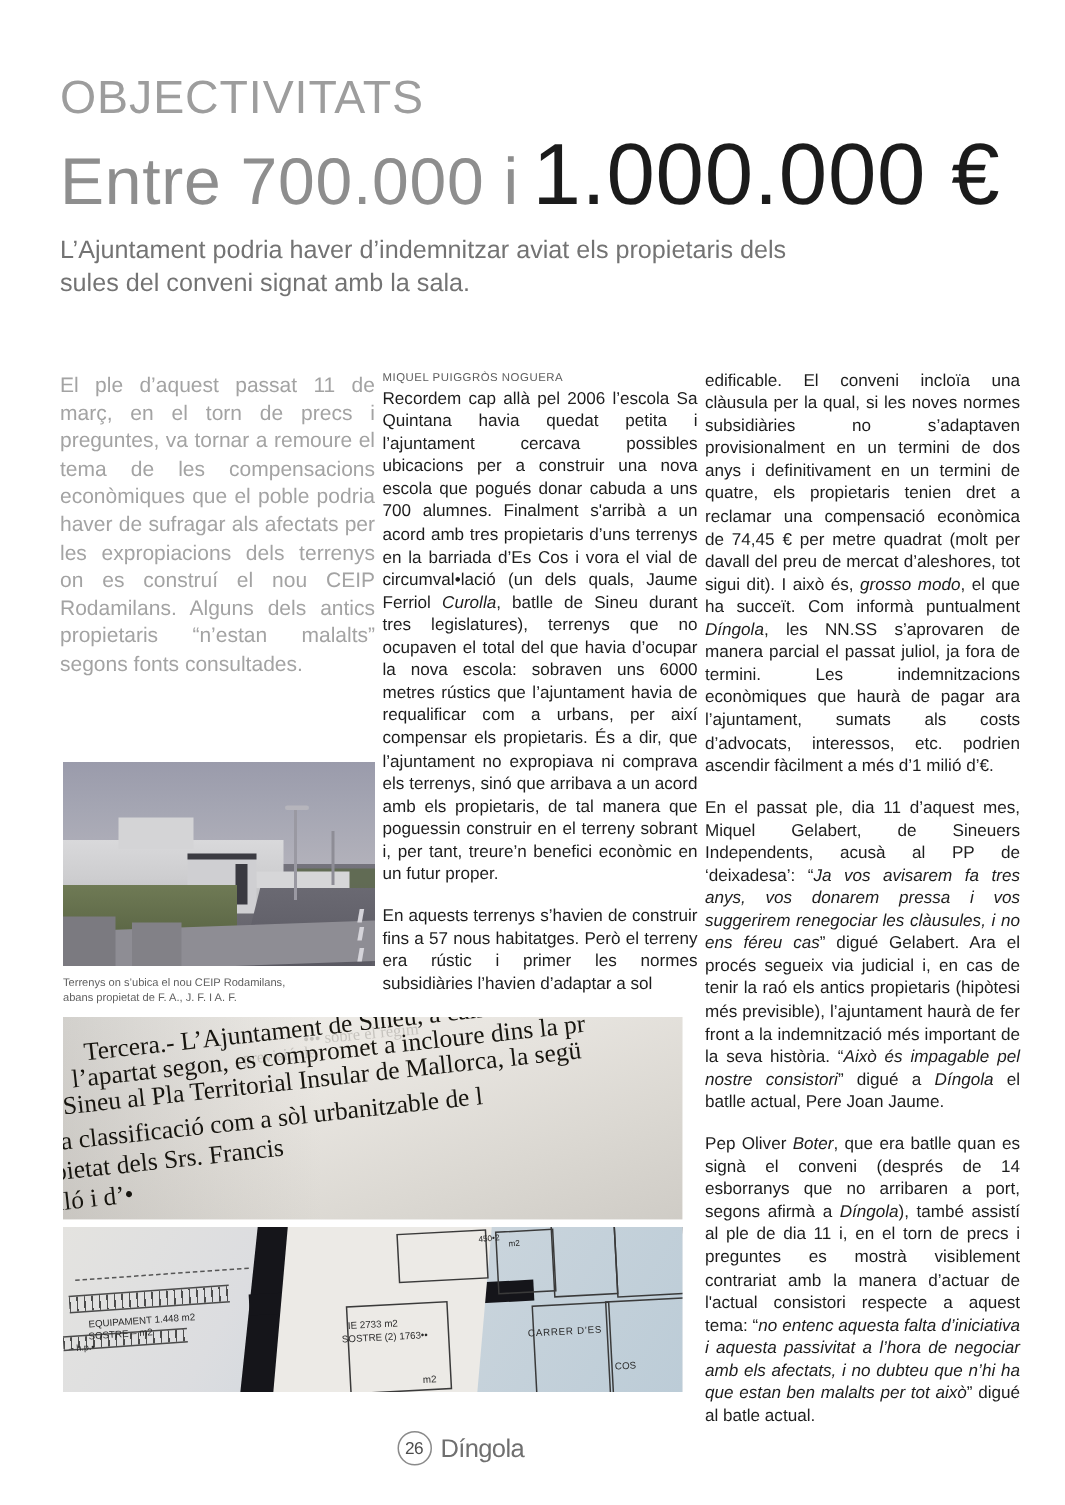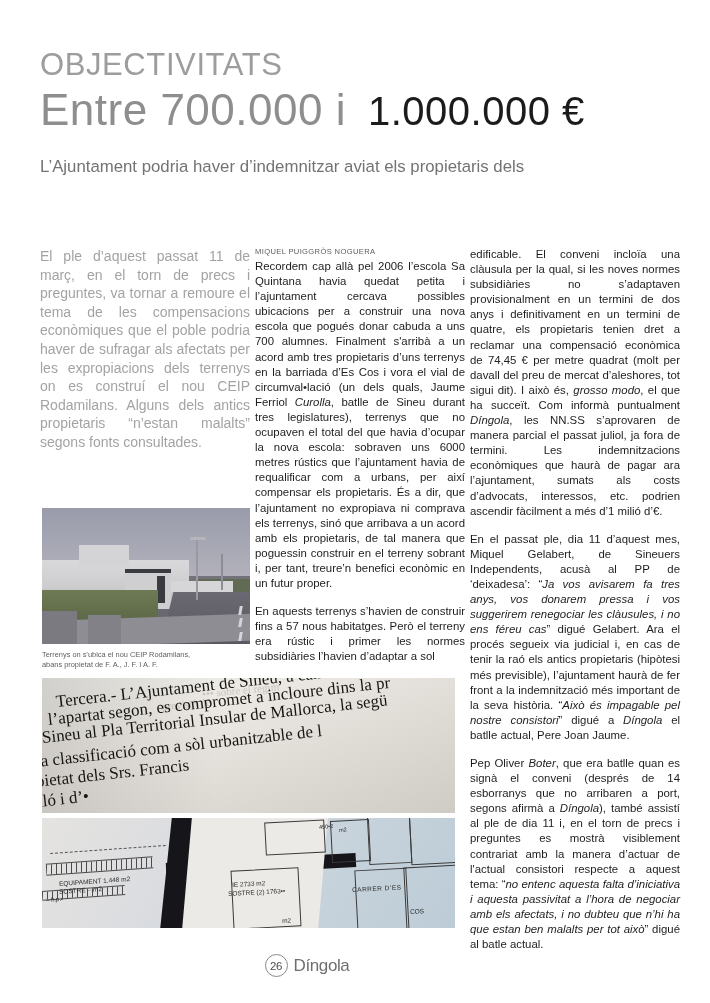--- a/index.html
+++ b/index.html
@@ -38,26 +38,26 @@
     line-height: 1;
   }
   .headline .hl-small {
     font-size: 44px;
     color: #8e8e8e;
     font-weight: 400;
     letter-spacing: 0.5px;
     vertical-align: baseline;
   }
   .headline .hl-big {
-    font-size: 40px;
+    font-size: 58px;
     color: #1b1b1b;
     font-weight: 400;
     letter-spacing: 0.5px;
     vertical-align: baseline;
-    margin-left: 22px;
+    margin-left: 9px;
   }
   .standfirst {
     position: absolute;
     left: 40px; top: 156px;
     width: 634px;
     font-size: 16.8px;
     line-height: 21.5px;
     color: #737373;
     font-weight: 400;
   }
@@ -333,20 +333,21 @@
 <div class="page">
 
   <div class="kicker">OBJECTIVITATS</div>
 
   <div class="headline">
     <span class="hl-small">Entre 700.000 i</span><span class="hl-big">1.000.000 €</span>
   </div>
 
   <div class="standfirst">
     <span class="sf-line">L’Ajuntament podria haver d’indemnitzar aviat els propietaris dels</span>
+    <span class="sf-line">sules del conveni signat amb la sala.</span>
   </div>
 
   <div class="col col1">
     <p class="lead">El ple d’aquest passat 11 de març, en el torn de precs i preguntes, va tornar a remoure el tema de les compensacions econòmiques que el poble podria haver de sufragar als afectats per les expropiacions dels terrenys on es construí el nou CEIP Rodamilans. Alguns dels antics propietaris “n’estan malalts” segons fonts consultades.</p>
   </div>
 
   <div class="photo-school">
     <div class="ps-sky"></div>
     <div class="ps-ground"></div>
     <div class="ps-trees"></div>

